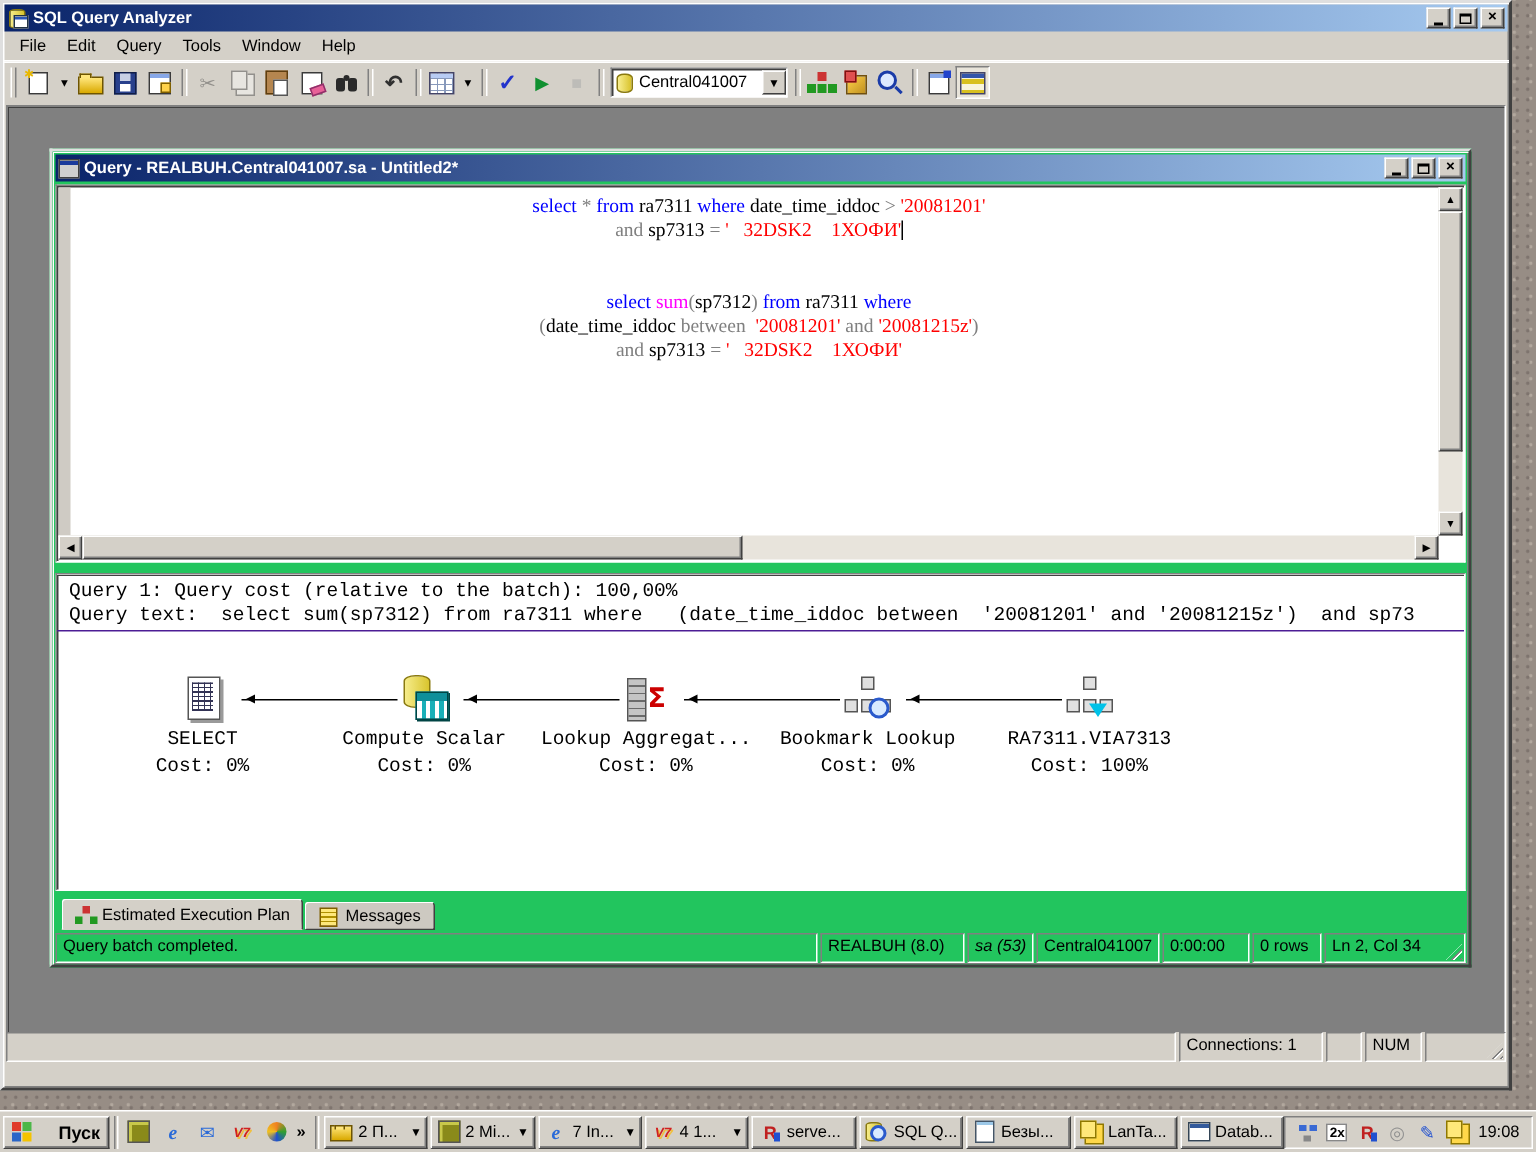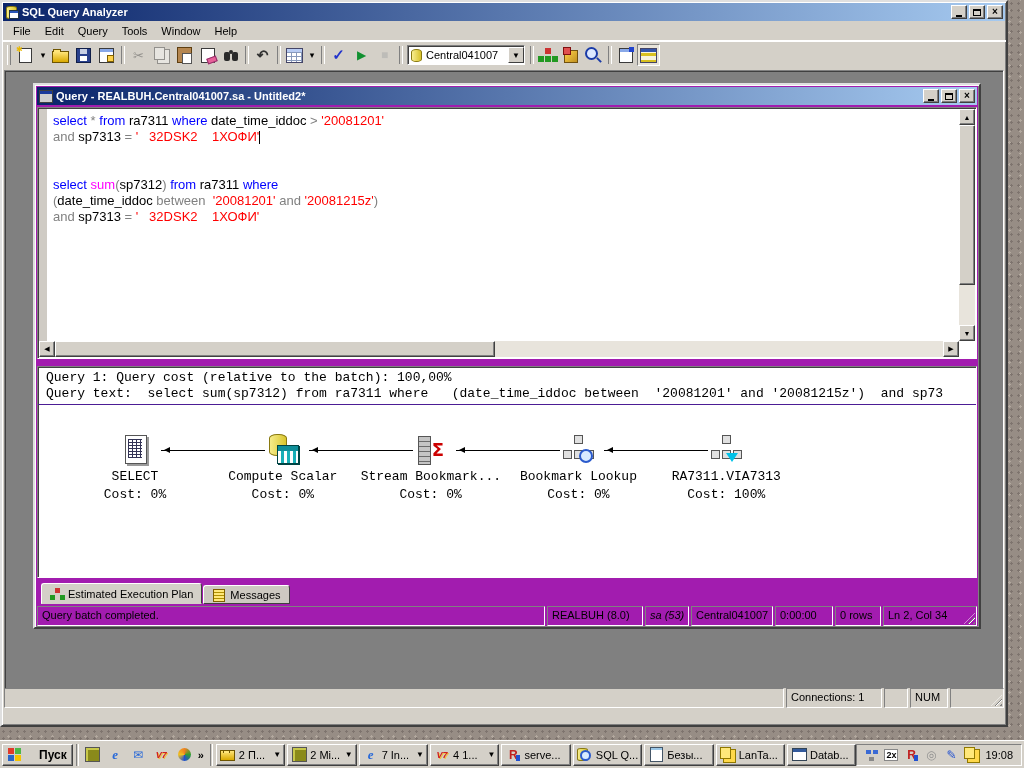--- a/index.html
+++ b/index.html
@@ -74,28 +74,28 @@
       repeating-linear-gradient(to bottom, transparent 0 4px, #d8c020 4px 7px), #f8f4dc; }
 
   .db-combo { width:118px; height:20px; background:#fff; border:1px solid; border-color:#808080 #fff #fff #808080; box-shadow:inset 1px 1px 0 #404040; display:flex; align-items:center; padding-left:3px; margin:0 2px; }
   .db-ic { width:11px; height:13px; background:linear-gradient(90deg,#f8ee90,#d8c22a); border:1px solid #8a7a10; border-radius:5px/3px; }
   .db-combo .val { flex:1; padding-left:4px; white-space:nowrap; overflow:hidden; }
   .combo-btn { width:16px; height:16px; background:#d4d0c8; border:1px solid; border-color:#fff #404040 #404040 #fff; display:flex; align-items:center; justify-content:center; font-size:8px; }
 
   
   .mdi { position:absolute; left:2px; right:2px; top:68px; height:637px; background:#808080; border:1px solid; border-color:#808080 #fff #fff #808080; box-shadow:inset 1px 1px 0 #404040; overflow:hidden; }
 
-  .qwin { position:absolute; left:28px; top:12px; width:948px; height:546px; background:#a21caf; border:2px solid; border-color:#dfdfdf #404040 #404040 #dfdfdf; box-shadow:inset 1px 1px 0 #fff, inset -1px -1px 0 #808080; padding:2px; }
+  .qwin { position:absolute; left:28px; top:28px; width:948px; height:546px; background:#22c55e; border:2px solid; border-color:#dfdfdf #404040 #404040 #dfdfdf; box-shadow:inset 1px 1px 0 #fff, inset -1px -1px 0 #808080; padding:2px; }
   .q-titlebar { height:18px; background:linear-gradient(90deg,#0a246a,#a6caf0); display:flex; align-items:center; padding:0 2px; }
   .q-titlebar .title-text { color:#fff; font-weight:bold; flex:1; margin-left:3px; white-space:nowrap; }
   .q-ic { width:14px; height:13px; background:#cfcfcf; border:1px solid #404040; box-shadow:inset 0 3px 0 #1a3a9c; }
 
   .q-editor { position:relative; margin-top:2px; height:252px; background:#fff; border:1px solid; border-color:#808080 #fff #fff #808080; box-shadow:inset 1px 1px 0 #404040; overflow:hidden; }
   .sel-margin { position:absolute; left:1px; top:1px; bottom:17px; width:8px; background:#cfcbc4; }
-  .code { position:absolute; left:9px; top:1px; right:17px; bottom:17px; padding:4px 0 0 6px; font-family:Liberation Sans, sans-serif; font-size:13px; overflow:hidden; }
+  .code { position:absolute; left:9px; top:1px; right:17px; bottom:17px; padding:4px 0 0 6px; font-family:Liberation Serif, serif; font-size:13px; overflow:hidden;text-align:center; }
   .code-line { height:16px; white-space:pre; }
   .tok-k { color:#0000ff; } .tok-o { color:#808080; } .tok-s { color:#ff0000; } .tok-f { color:#ff00ff; } .tok-t { color:#000; }
   .caret { display:inline-block; width:1px; height:13px; background:#000; vertical-align:text-bottom; }
   .vscroll { position:absolute; right:1px; top:1px; bottom:17px; width:16px; background:#e8e4dc; }
   .hscroll { position:absolute; left:1px; bottom:1px; right:17px; height:16px; background:#e8e4dc; }
   .sb-btn { position:absolute; width:16px; height:16px; background:#d4d0c8; border:1px solid; border-color:#fff #404040 #404040 #fff; box-shadow:inset -1px -1px 0 #808080; display:flex; align-items:center; justify-content:center; font-size:7px; color:#000; }
   .vscroll .up { top:0; } .vscroll .dn { bottom:0; }
   .hscroll .lf { left:0; } .hscroll .rt { right:0; }
   .v-thumb { position:absolute; left:0; top:16px; width:16px; height:160px; background:#d4d0c8; border:1px solid; border-color:#fff #404040 #404040 #fff; box-shadow:inset -1px -1px 0 #808080; }
   .h-thumb { position:absolute; top:0; left:16px; width:440px; height:16px; background:#d4d0c8; border:1px solid; border-color:#fff #404040 #404040 #fff; box-shadow:inset -1px -1px 0 #808080; }
@@ -321,21 +321,21 @@
             <div class="plan-node">
               <div class="plan-arrow"></div>
               <div class="plan-ic plan-compute-scalar-icon"></div>
               <div class="plan-label">Compute Scalar</div>
               <div class="plan-cost">Cost: 0%</div>
             </div>
           
             <div class="plan-node">
               <div class="plan-arrow"></div>
               <div class="plan-ic plan-stream-aggregate-icon"></div>
-              <div class="plan-label">Stream Bookmark...</div>
+              <div class="plan-label">Lookup Aggregat...</div>
               <div class="plan-cost">Cost: 0%</div>
             </div>
           
             <div class="plan-node">
               <div class="plan-arrow"></div>
               <div class="plan-ic plan-bookmark-lookup-icon"></div>
               <div class="plan-label">Bookmark Lookup</div>
               <div class="plan-cost">Cost: 0%</div>
             </div>
           

